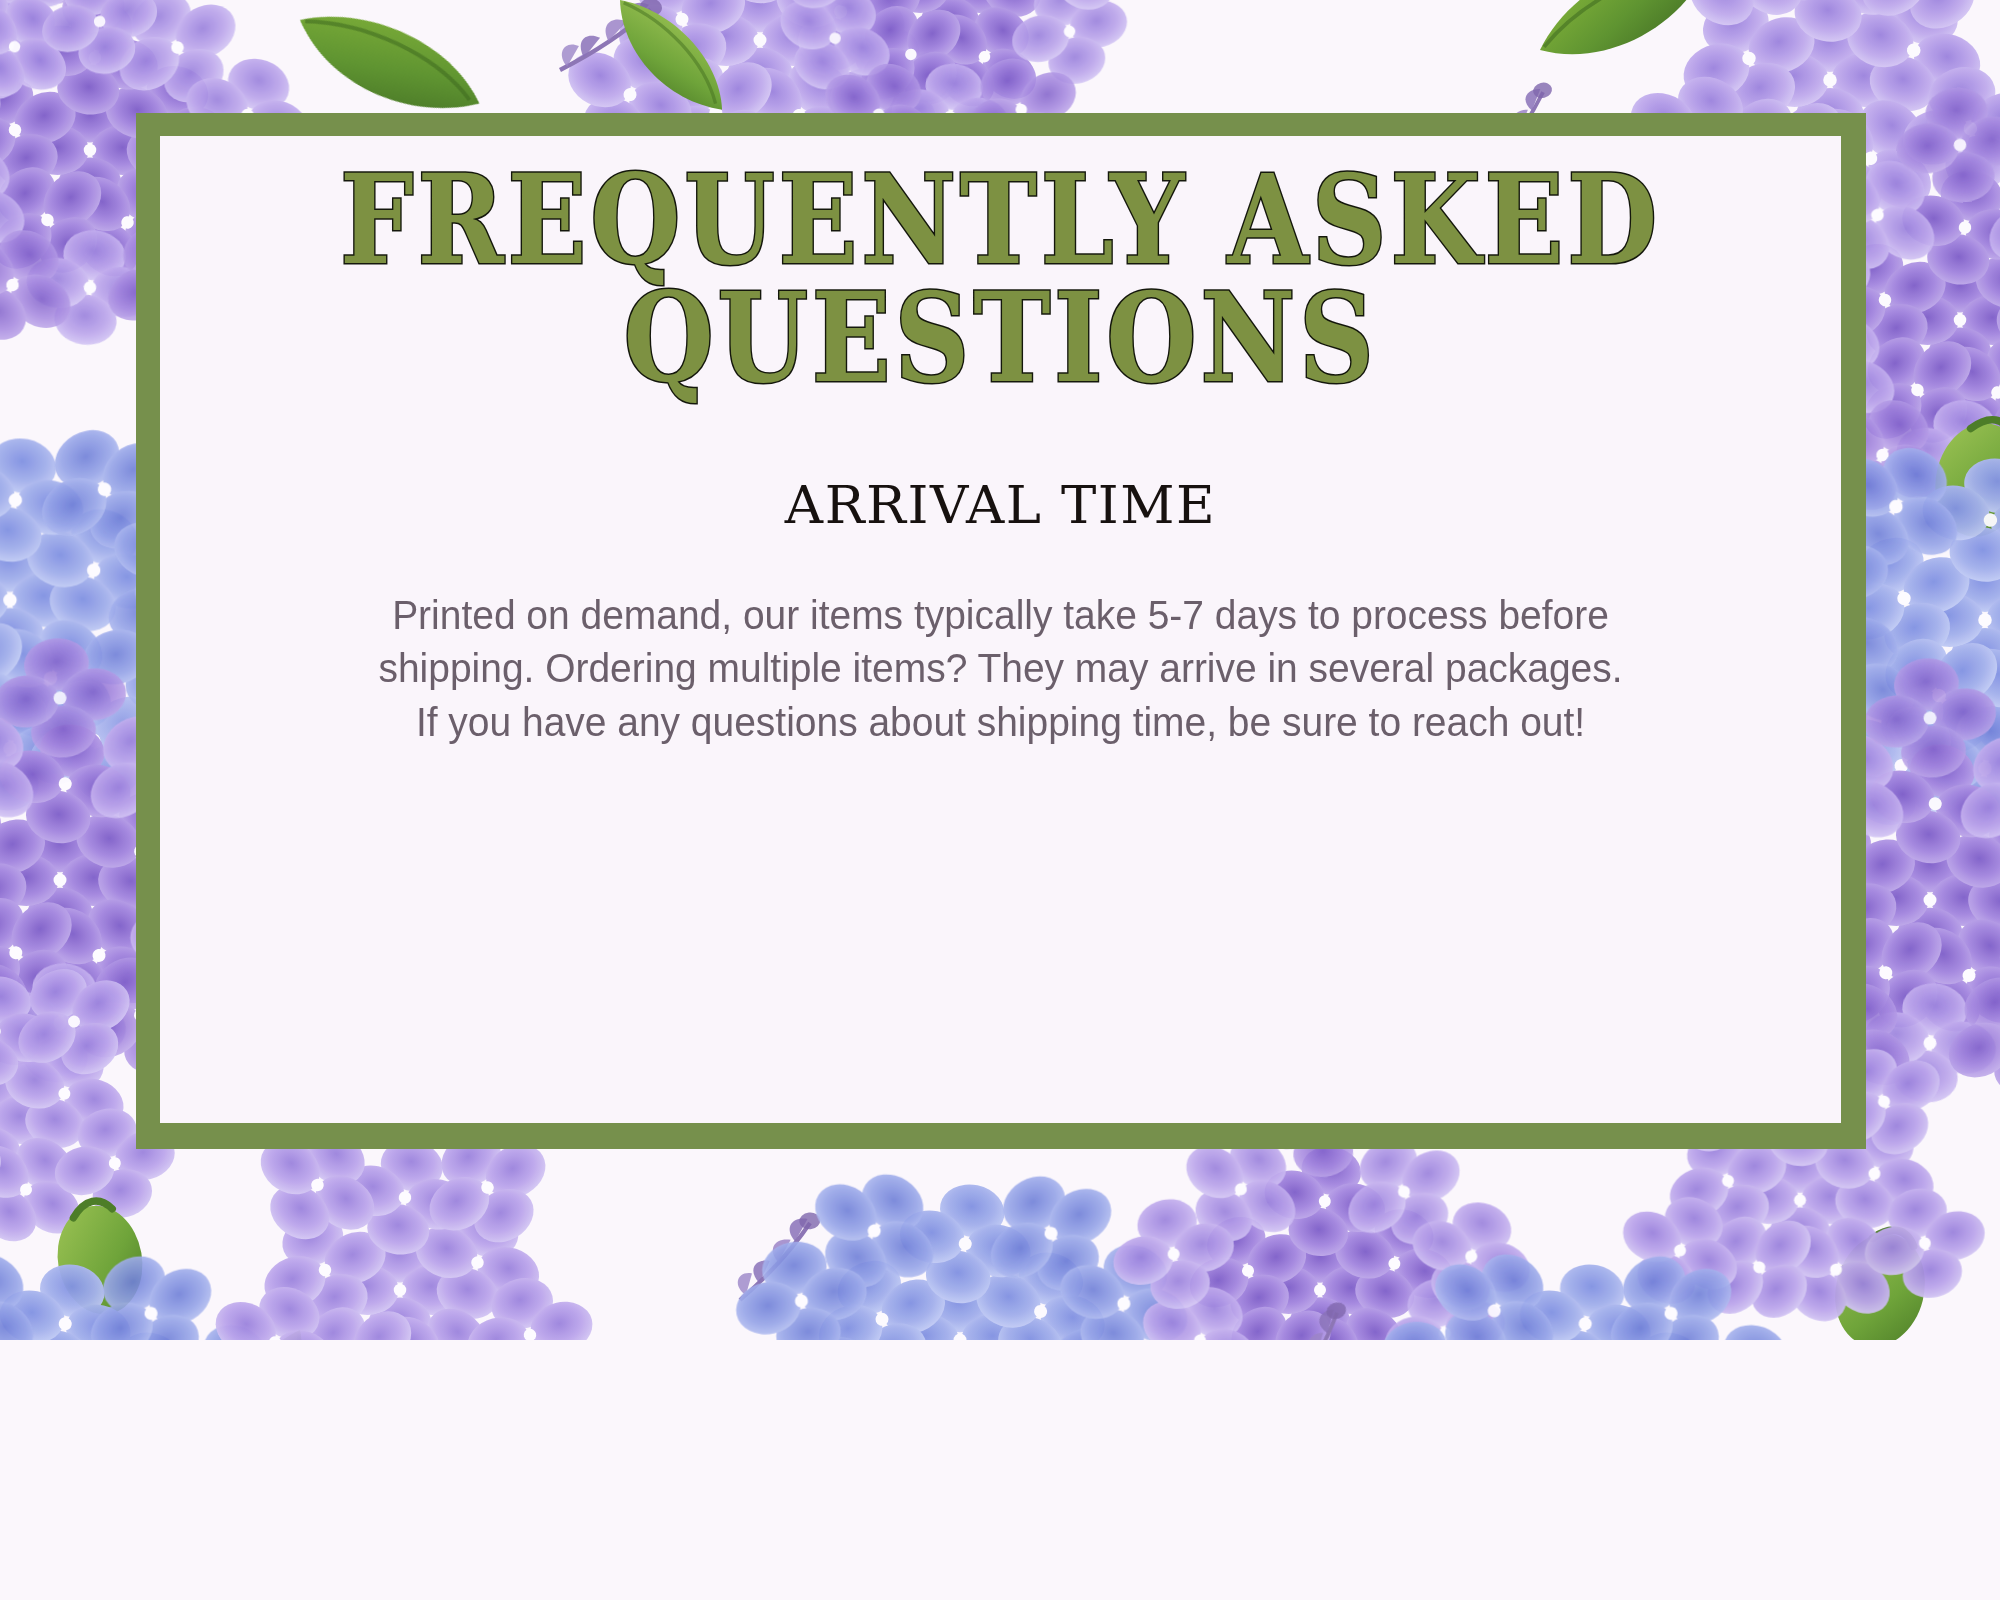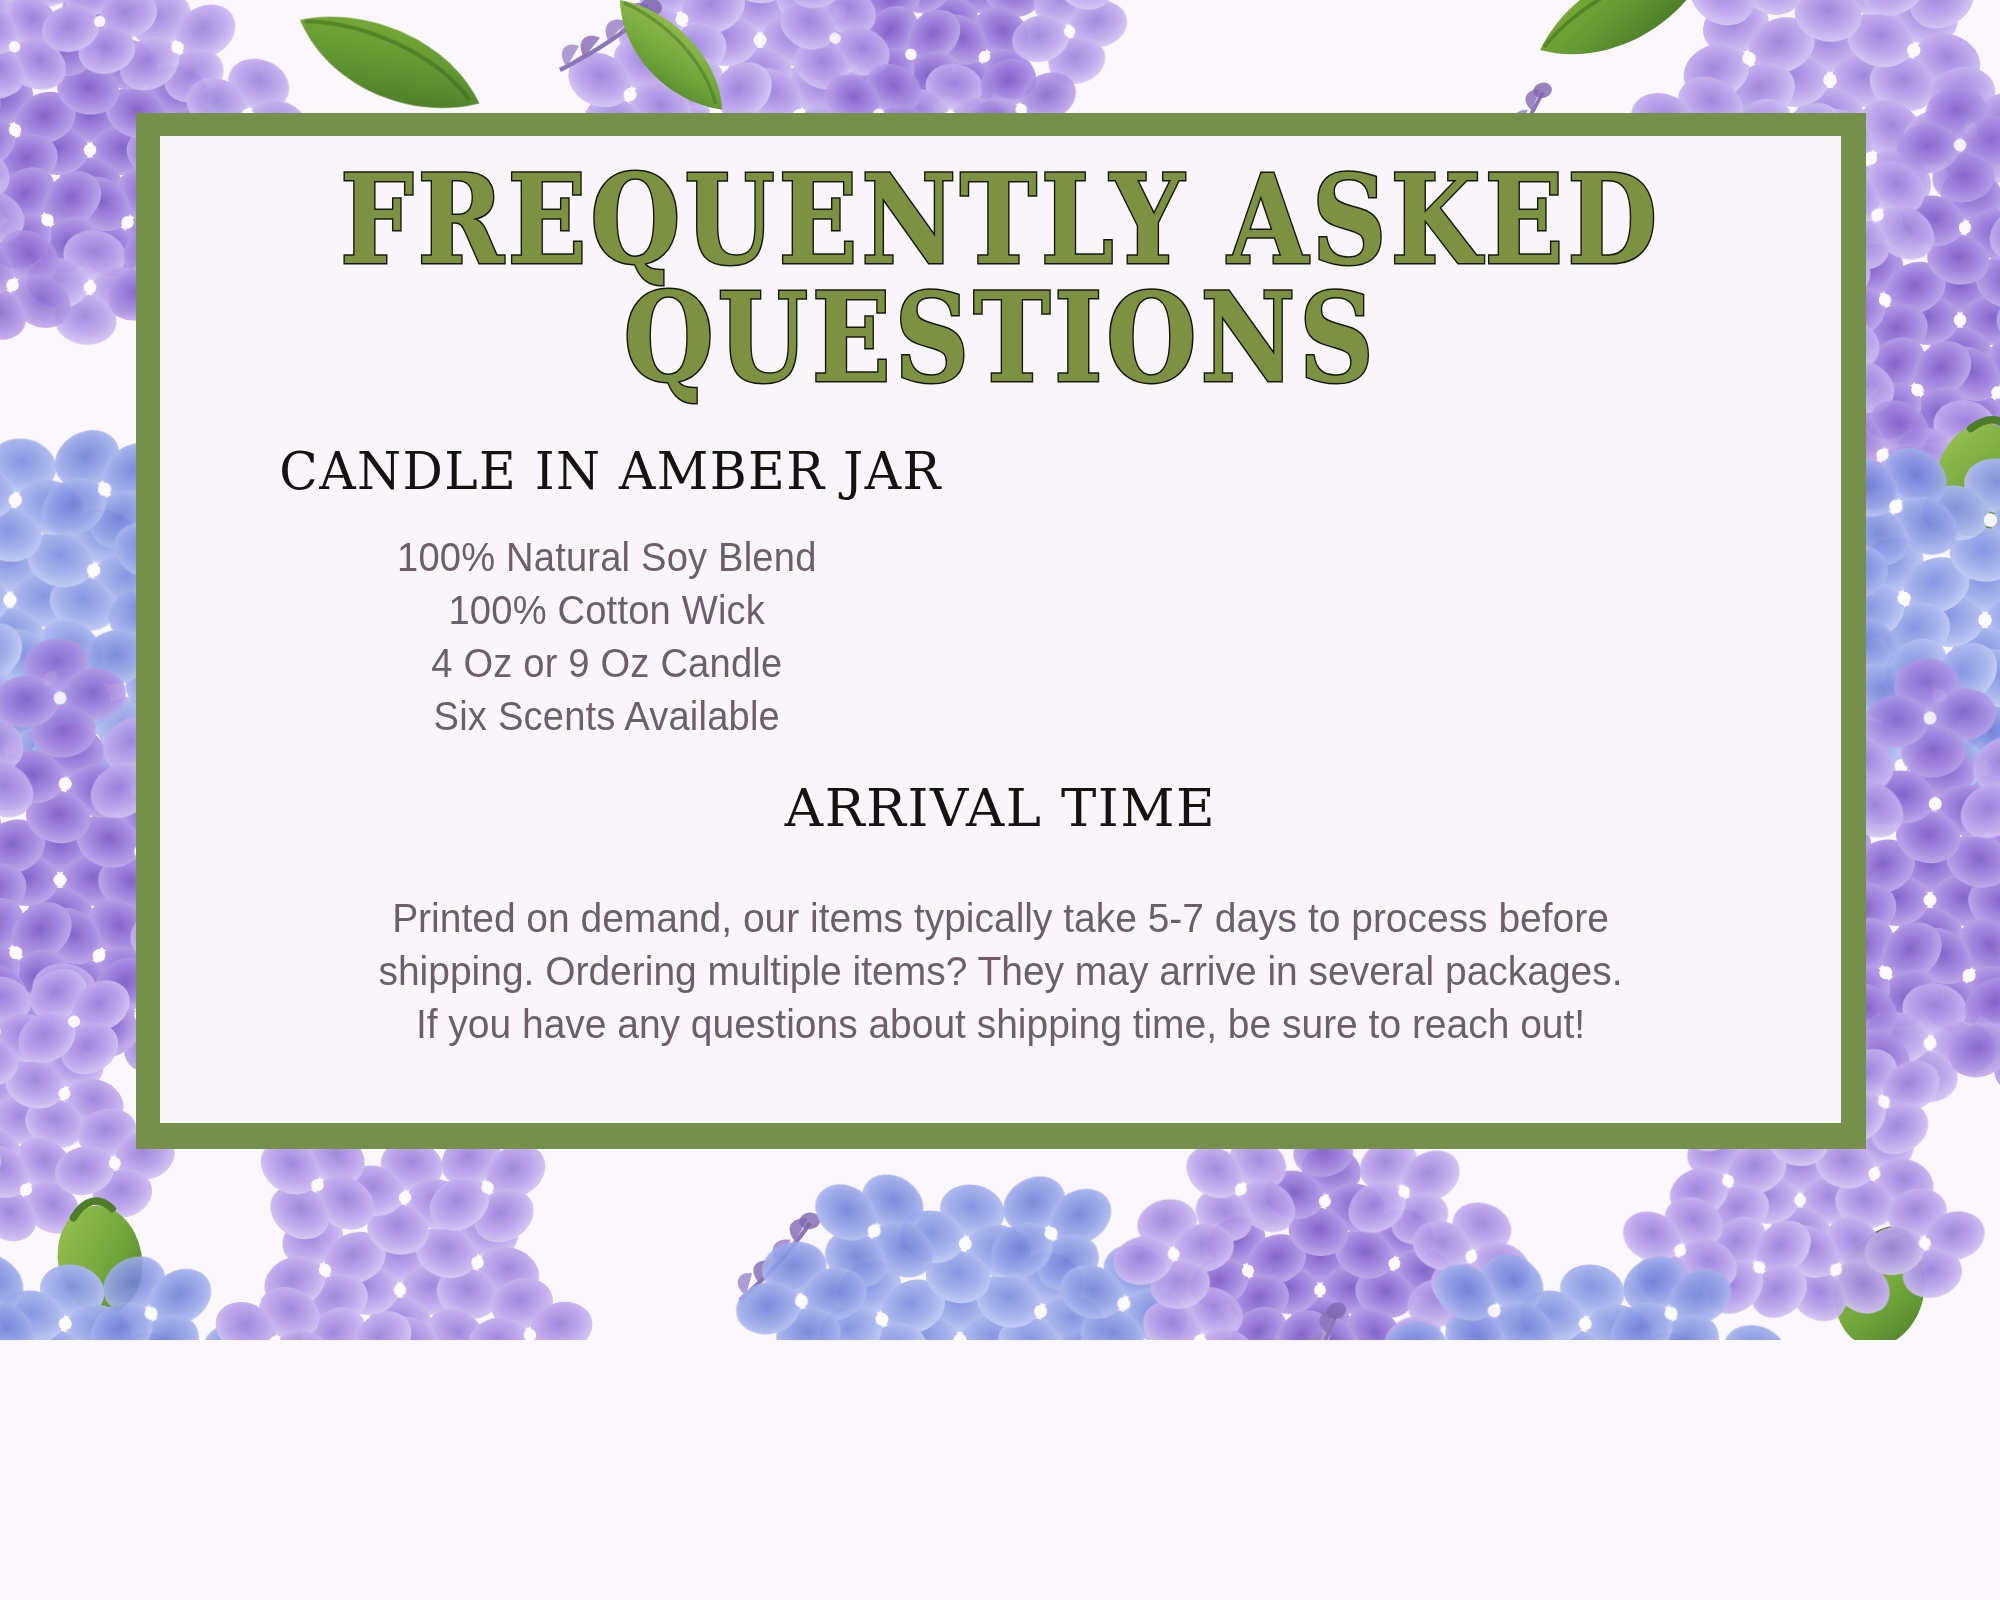--- a/index.html
+++ b/index.html
@@ -363,27 +363,20 @@
   <div id="frame">
     <div id="panel">
 
       <div id="title">
         <span class="title-line l1">FREQUENTLY ASKED</span>
         <span class="title-line l2">QUESTIONS</span>
       </div>
 
       <div id="cols">
 
-        <div class="col left">
-          <div class="sec-head">CANDLE IN AMBER JAR</div>
-          <div class="body-line">100% Natural Soy Blend</div>
-          <div class="body-line">100% Cotton Wick</div>
-          <div class="body-line">4 Oz or 9 Oz Candle</div>
-          <div class="body-line">Six Scents Available</div>
-        </div>
 
 
       </div>
 
       <div id="arrival">
         <div class="sec-head">ARRIVAL TIME</div>
         <div id="arrival-body">
           <span class="pline">Printed on demand, our items typically take 5-7 days to process before</span>
           <span class="pline">shipping. Ordering multiple items? They may arrive in several packages.</span>
           <span class="pline">If you have any questions about shipping time, be sure to reach out!</span>

